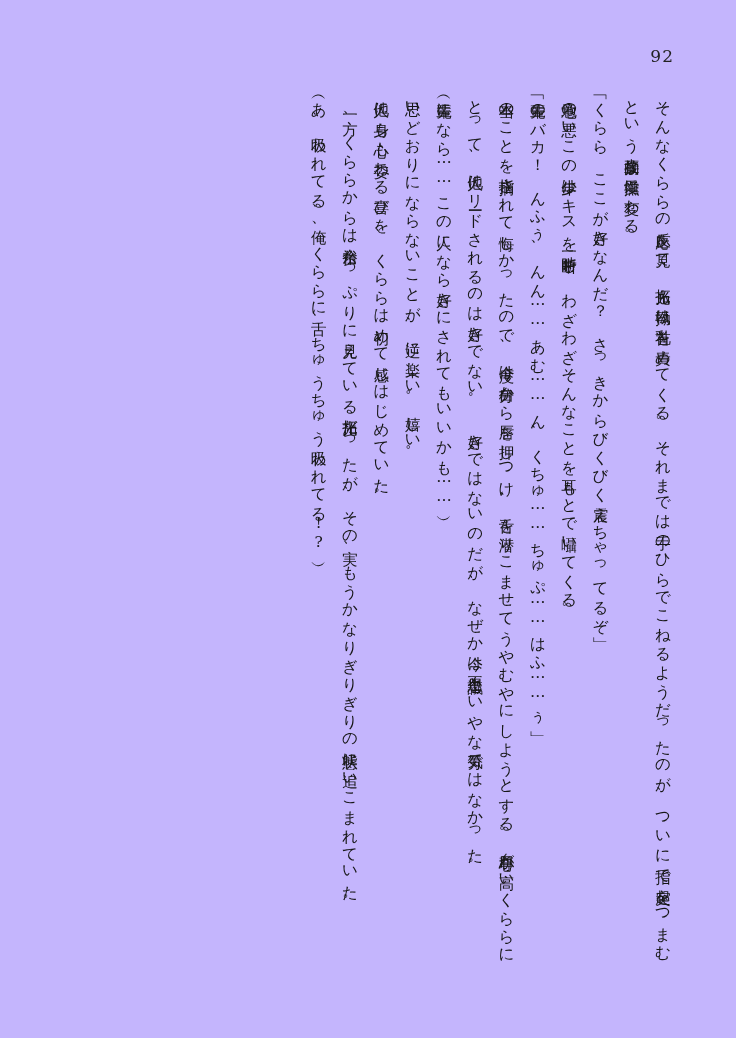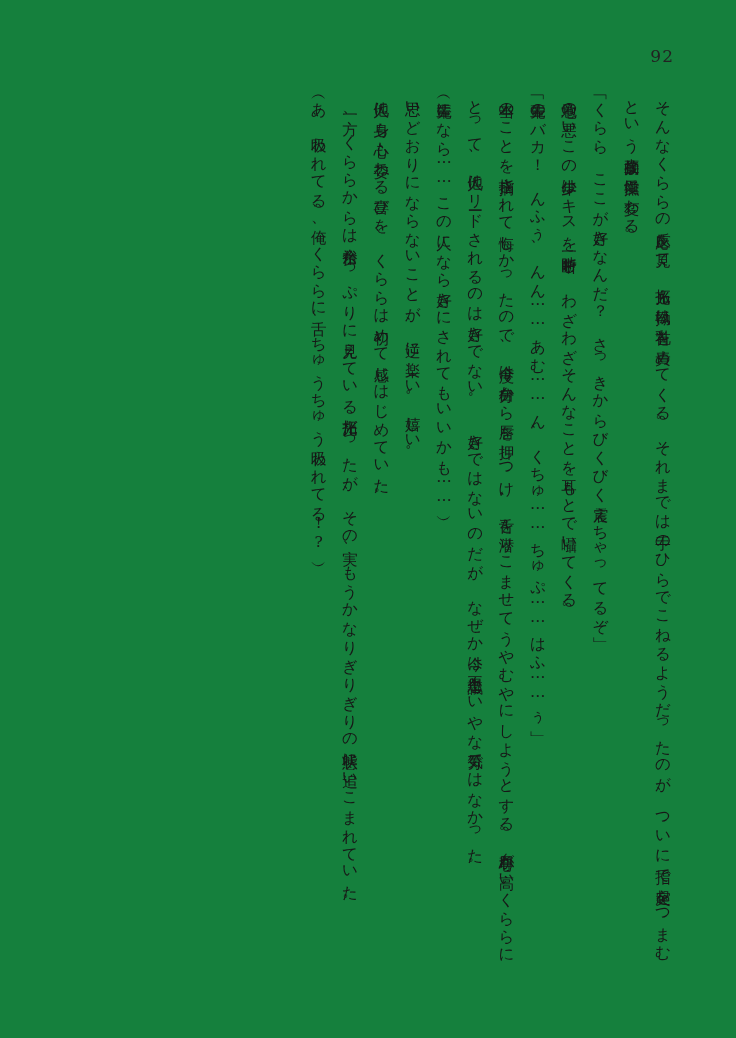--- a/index.html
+++ b/index.html
@@ -11,21 +11,21 @@
     width: 736px;
     height: 1038px;
     font-family: "DejaVu Serif", "Liberation Serif", serif;
     color: #1a1a1a;
     overflow: hidden;
   }
   .page {
     position: relative;
     width: 736px;
     height: 1038px;
-    background: #15803d;
+    background: #c4b5fd;
     box-sizing: border-box;
   }
   
   .page-number {
     position: absolute;
     top: 46px;
     right: 62px;
     font-size: 17px;
     letter-spacing: 1px;
     color: #222;

